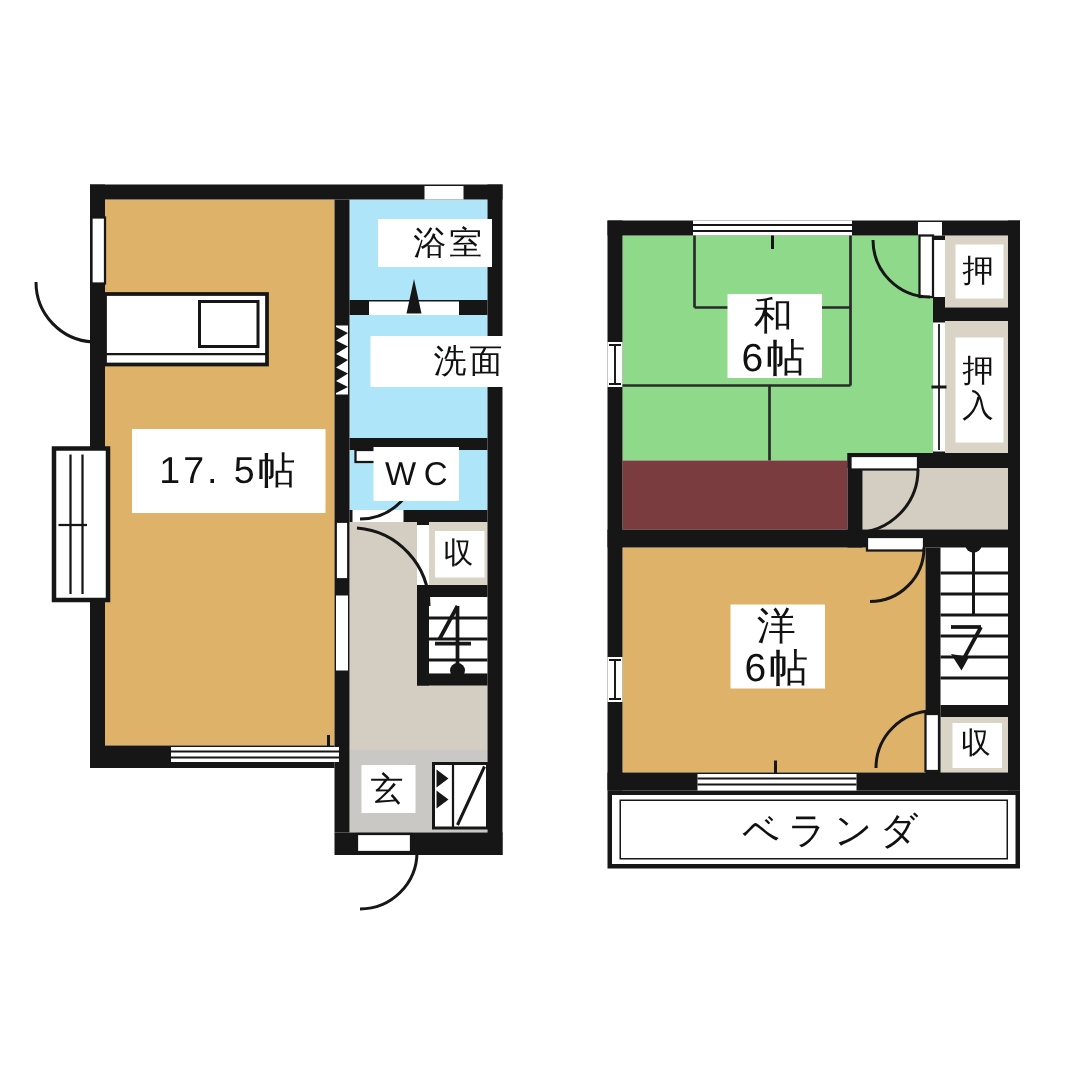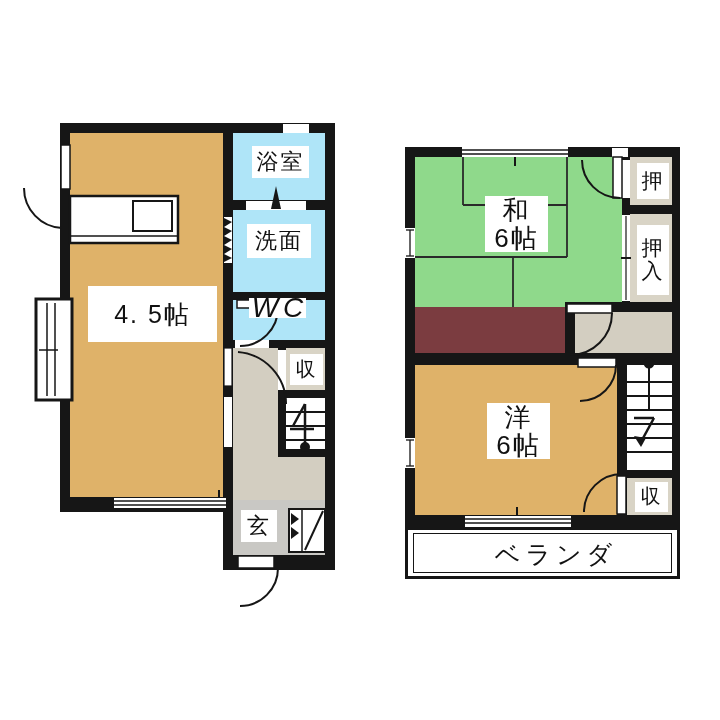--- a/index.html
+++ b/index.html
@@ -59,25 +59,25 @@
     <div class="cut" style="left:283px;top:124px;width:26px;height:9px;"></div>
     <div class="cut" style="left:246px;top:201px;width:60px;height:9px;"></div>
     <div class="cut" style="left:224px;top:217px;width:8px;height:46px;"></div>
     <div class="cut" style="left:235px;top:340px;width:34px;height:8px;"></div>
     <div class="cut" style="left:224px;top:348px;width:8px;height:38px;"></div>
     <div class="cut" style="left:224px;top:397px;width:8px;height:50px;"></div>
     <div class="cut" style="left:278px;top:350px;width:8px;height:40px;"></div>
     <div class="cut" style="left:114px;top:498px;width:112px;height:10px;"></div>
 
     <div class="label" style="left:88px;top:286px;width:129px;height:56px;font-size:25px;">
-      <span>4. 5帖</span>
-    </div>
-    <div class="label" style="left:252px;top:146px;width:57px;height:32px;font-size:22px;">浴室</div>
-    <div class="label" style="left:247px;top:224px;width:64px;height:34px;font-size:22px;">洗面</div>
-    <div class="label ls5" style="left:249px;top:298px;width:57px;height:20px;font-size:28px;font-style:italic;">WC</div>
+      <span>17. 5帖</span>
+    </div>
+    <div class="label" style="left:252px;top:146px;width:57px;height:32px;font-size:22px;padding-left:19px;">浴室</div>
+    <div class="label" style="left:247px;top:224px;width:64px;height:34px;font-size:22px;padding-left:34px;">洗面</div>
+    <div class="label ls5" style="left:249px;top:298px;width:57px;height:36px;font-size:22px;">WC</div>
     <div class="label" style="left:290px;top:354px;width:33px;height:31px;font-size:20px;">収</div>
     <div class="label" style="left:241px;top:510px;width:36px;height:32px;font-size:22px;">玄</div>
   </div>
 
   <div>
 
     <div class="abs region green" style="left:415px;top:157px;width:207px;height:150px;"></div>
     <div class="abs region maroon" style="left:415px;top:307px;width:150px;height:46px;"></div>
     <div class="abs region hall" style="left:575px;top:312px;width:97px;height:41px;"></div>
     <div class="abs region tan" style="left:415px;top:365px;width:202px;height:150px;"></div>

